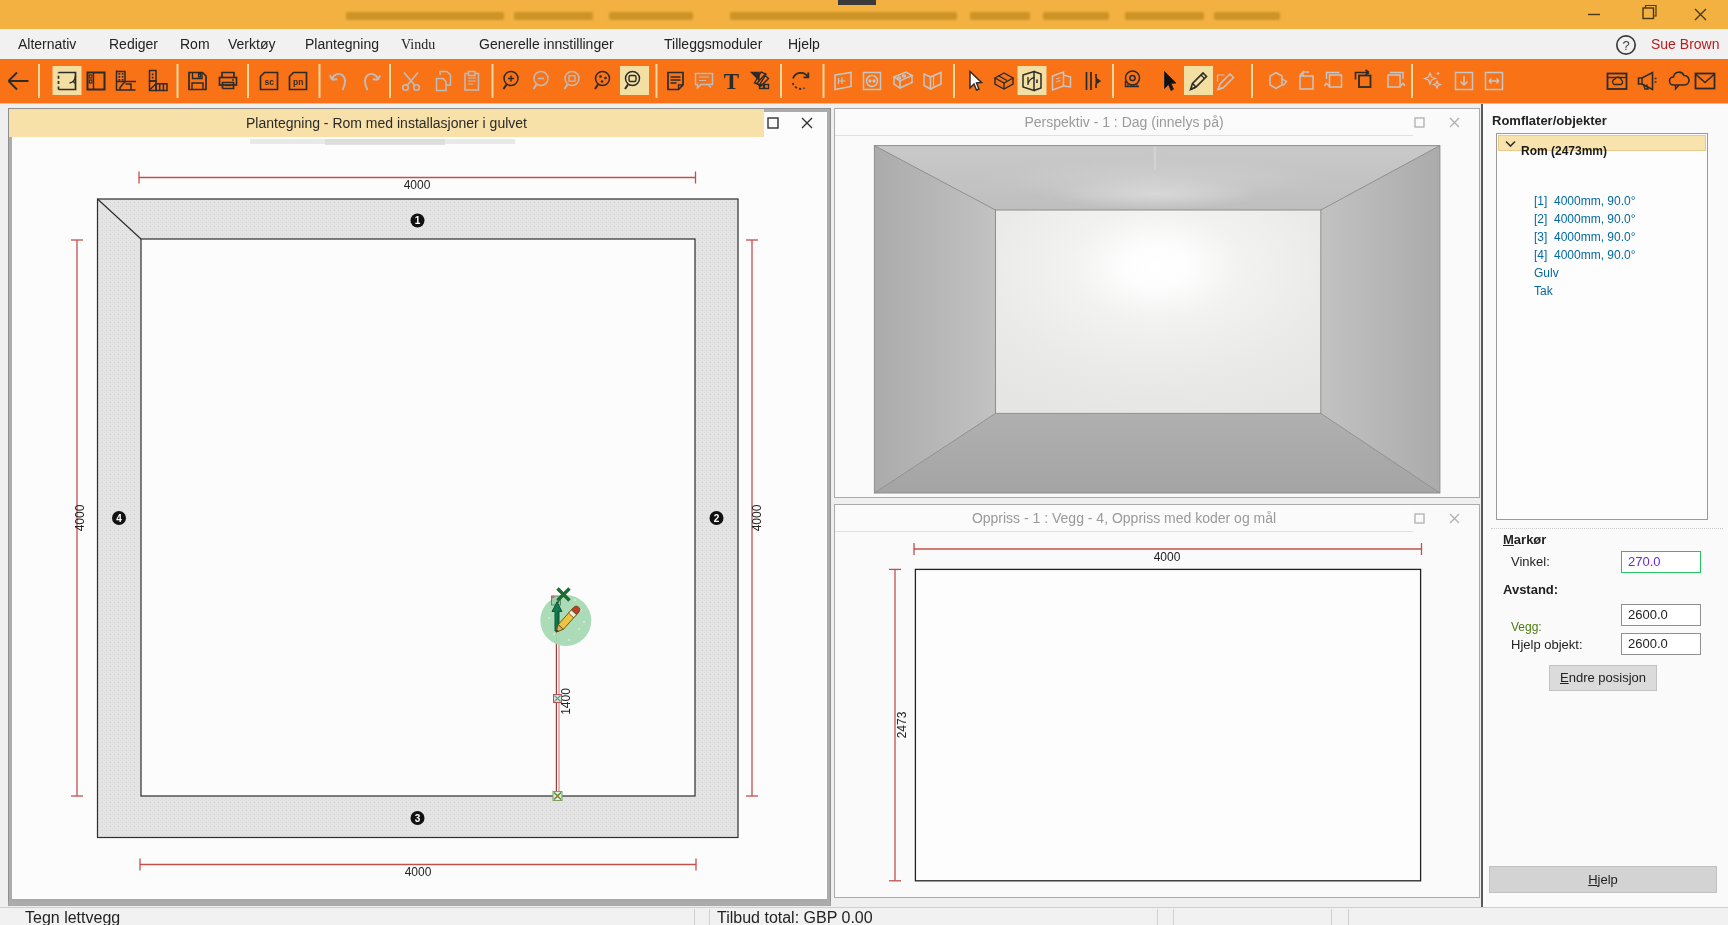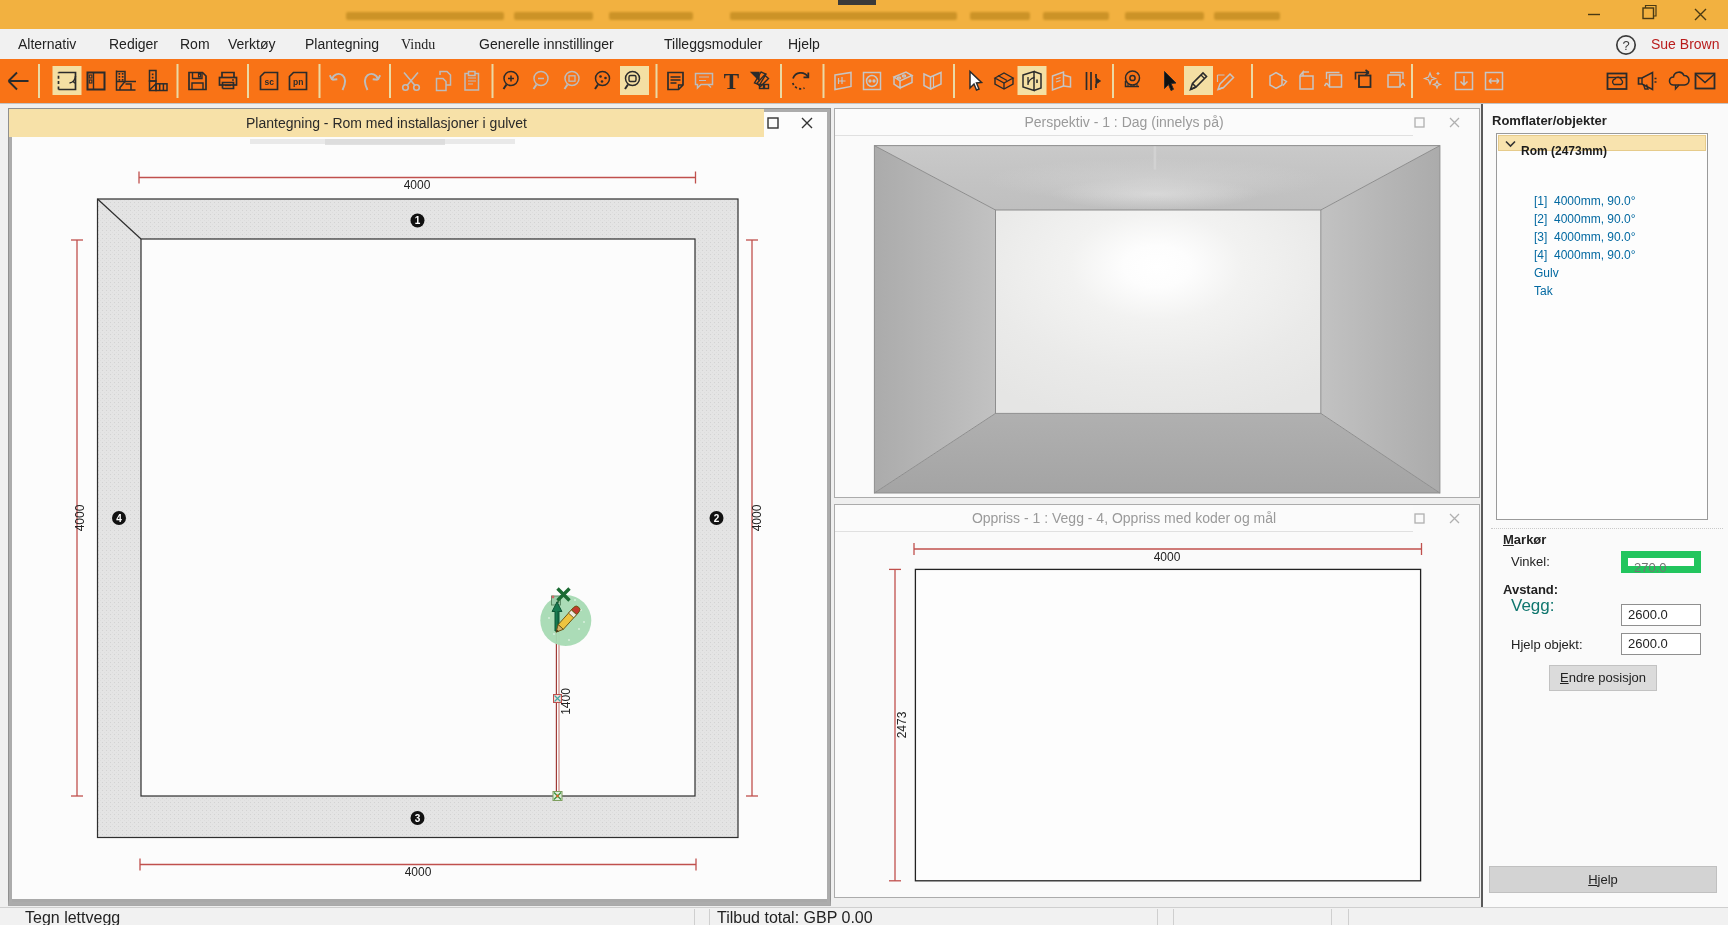--- a/index.html
+++ b/index.html
@@ -616,25 +616,25 @@
       <div class="abs" style="left:37px;top:20px;font-size:12px;color:#0369a1;line-height:17.9px;white-space:pre;margin-top:39px;">[1]  4000mm, 90.0°
 [2]  4000mm, 90.0°
 [3]  4000mm, 90.0°
 [4]  4000mm, 90.0°
 Gulv
 Tak</div>
     </div>
     <div class="abs" style="left:8px;top:424px;width:232px;border-top:1px dotted #c9c9c9;"></div>
     <div class="abs" style="left:9px;top:428px;font-size:13px;font-weight:bold;color:#222;padding-left:11px;"><span style="text-decoration:underline;">M</span>arkør</div>
     <div class="abs" style="left:28px;top:450px;font-size:13px;color:#222;">Vinkel:</div>
-    <div class="abs" style="left:138px;top:447px;width:80px;height:22px;background:#fff;border:7px solid #22c55e;font-size:13px;color:#737373;line-height:20px;padding-left:48px;">
+    <div class="abs" style="left:138px;top:447px;width:80px;height:22px;background:#fff;border:1px solid #22c55e;font-size:13px;color:#6d28d9;line-height:20px;padding-left:48px;">
         <span style="position:absolute;left:6px;">270.0</span>
       </div>
     <div class="abs" style="left:20px;top:478px;font-size:13px;font-weight:bold;color:#222;">Avstand:</div>
-    <div class="abs" style="left:28px;top:492px;font-size:17px;color:#0f766e;">Vegg:</div>
+    <div class="abs" style="left:28px;top:516px;font-size:12px;color:#4d7c0f;">Vegg:</div>
     <div class="abs" style="left:138px;top:500px;width:80px;height:22px;background:#fff;border:1px solid #8f8f8f;font-size:13px;color:#222;line-height:20px;">
         <span style="position:absolute;left:6px;">2600.0</span>
       </div>
     <div class="abs" style="left:28px;top:533px;font-size:13px;color:#222;">Hjelp objekt:</div>
     <div class="abs" style="left:138px;top:529px;width:80px;height:22px;background:#fff;border:1px solid #8f8f8f;font-size:13px;color:#222;line-height:20px;">
         <span style="position:absolute;left:6px;">2600.0</span>
       </div>
     <div class="abs" style="left:66px;top:561px;width:108px;height:26px;background:#DBDBDB;border:1px solid #c2c2c2;font-size:13px;color:#222;text-align:center;line-height:24px;"><span style="text-decoration:underline;">E</span>ndre posisjon</div>
     <div class="abs" style="left:6px;top:762px;width:228px;height:27px;background:#D3D3D3;border:1px solid #c0c0c0;font-size:13px;color:#222;text-align:center;line-height:25px;"><span style="text-decoration:underline;">H</span>jelp</div>
   </div>

